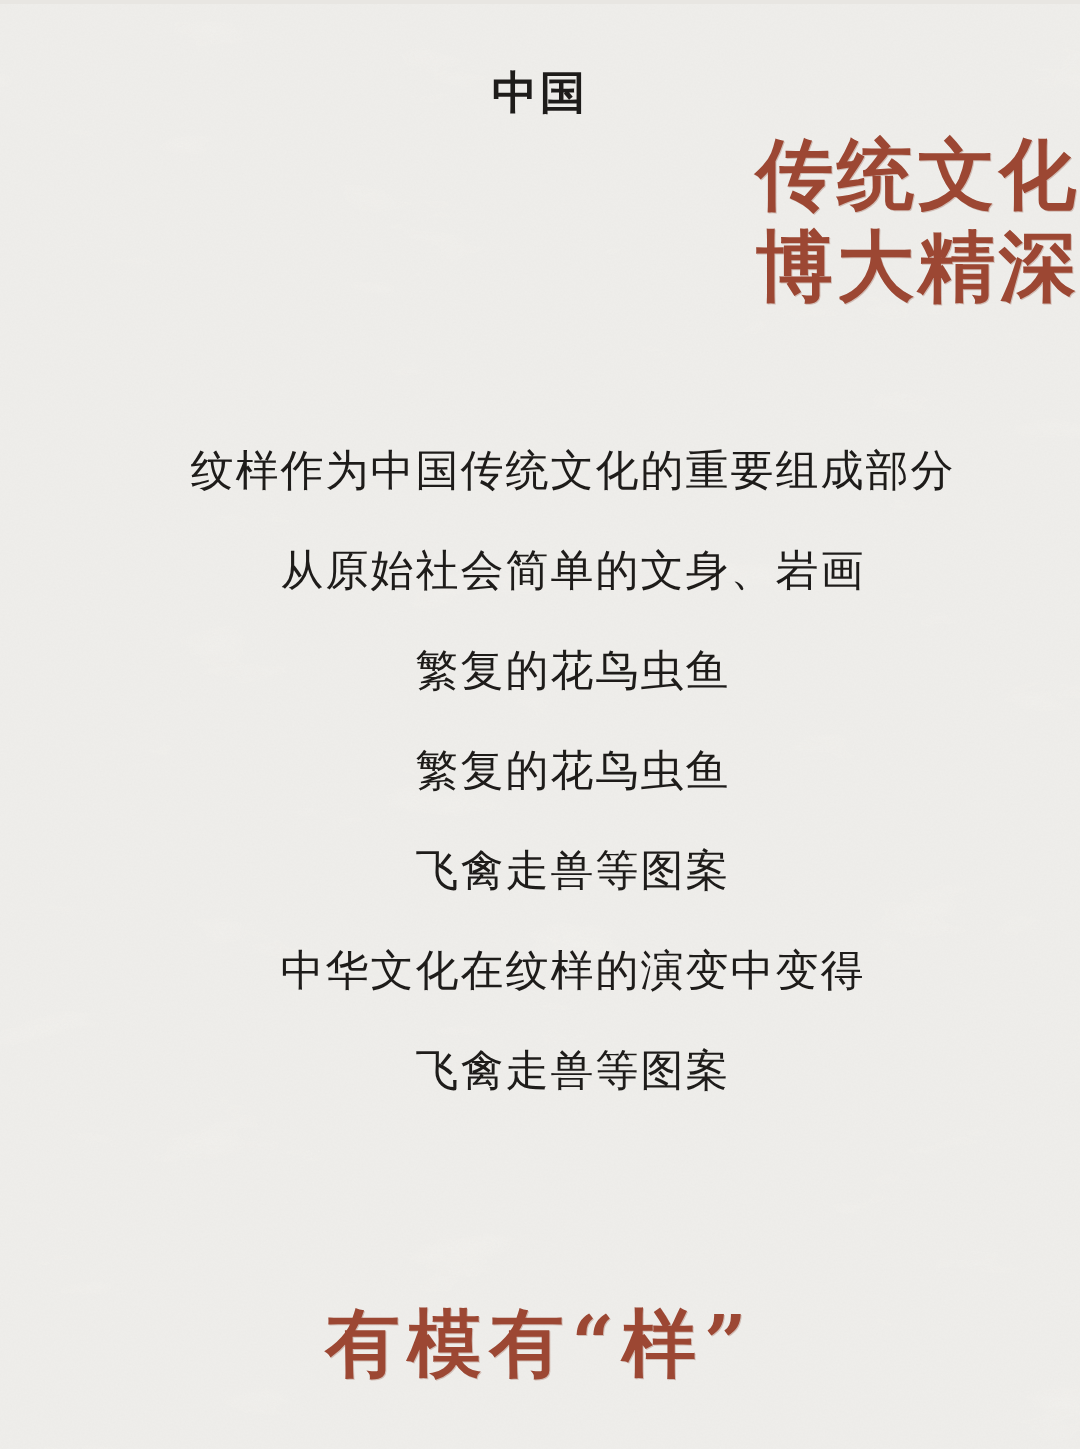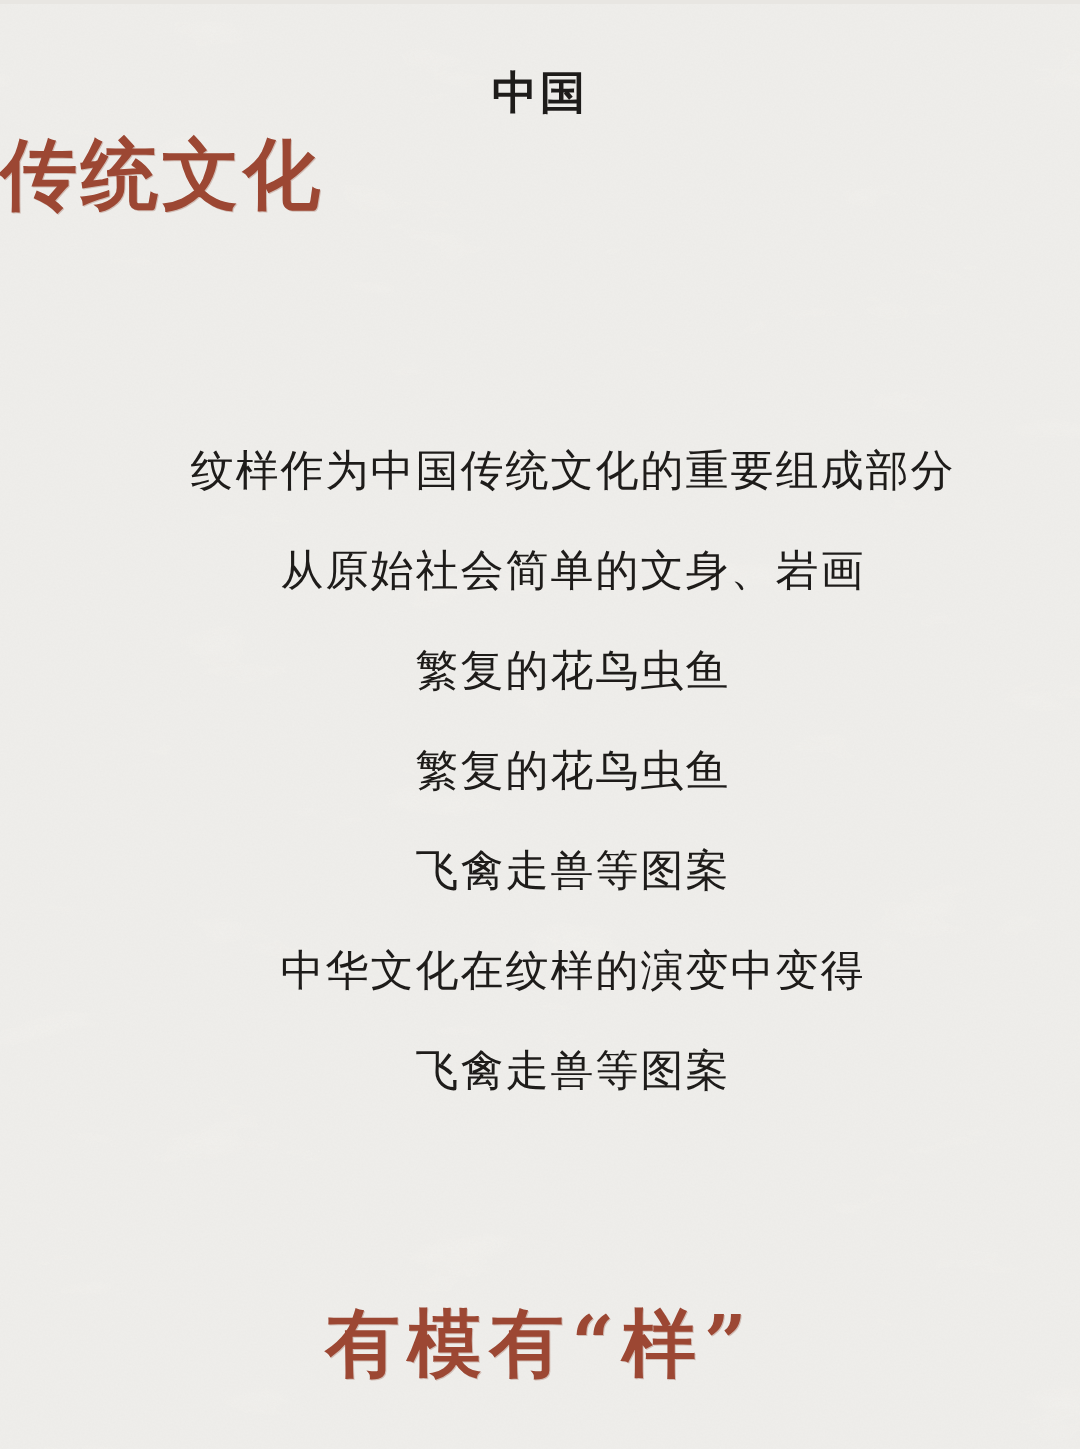--- a/index.html
+++ b/index.html
@@ -35,21 +35,21 @@
     line-height: 50px;
     font-weight: 700;
     letter-spacing: 3px;
     color: var(--ink, #1e1c1a);
   }
   .title-block {
     position: absolute;
     top: 124px;
     left: 0;
     width: 100%;
-    text-align: left;
+    text-align: right;
   }
   .title-line {
     margin: 0;
     font-family: "DejaVu Serif", serif;
     font-size: 77px;
     line-height: 92px;
     font-weight: 900;
     letter-spacing: 4px;
     color: var(--accent, #9c4733);
     text-shadow: 1px 1px 0 rgba(122, 47, 29, 0.25);
@@ -104,20 +104,21 @@
       </filter>
     </defs>
     <rect x="0" y="0" width="1080" height="1449" filter="url(#plaster)" opacity="0.10"></rect>
     <rect x="0" y="0" width="1080" height="1449" filter="url(#grain)" opacity="0.05"></rect>
   </svg>
 
   <div class="kicker">中国</div>
 
   <div class="title-block">
     <h1 class="title-line">传统文化</h1>
+    <h1 class="title-line">博大精深</h1>
   </div>
 
   <div class="body-block">
     <p class="body-line">纹样作为中国传统文化的重要组成部分</p>
     <p class="body-line">从原始社会简单的文身、岩画</p>
     <p class="body-line">繁复的花鸟虫鱼</p>
     <p class="body-line">繁复的花鸟虫鱼</p>
     <p class="body-line">飞禽走兽等图案</p>
     <p class="body-line">中华文化在纹样的演变中变得</p>
     <p class="body-line">飞禽走兽等图案</p>

